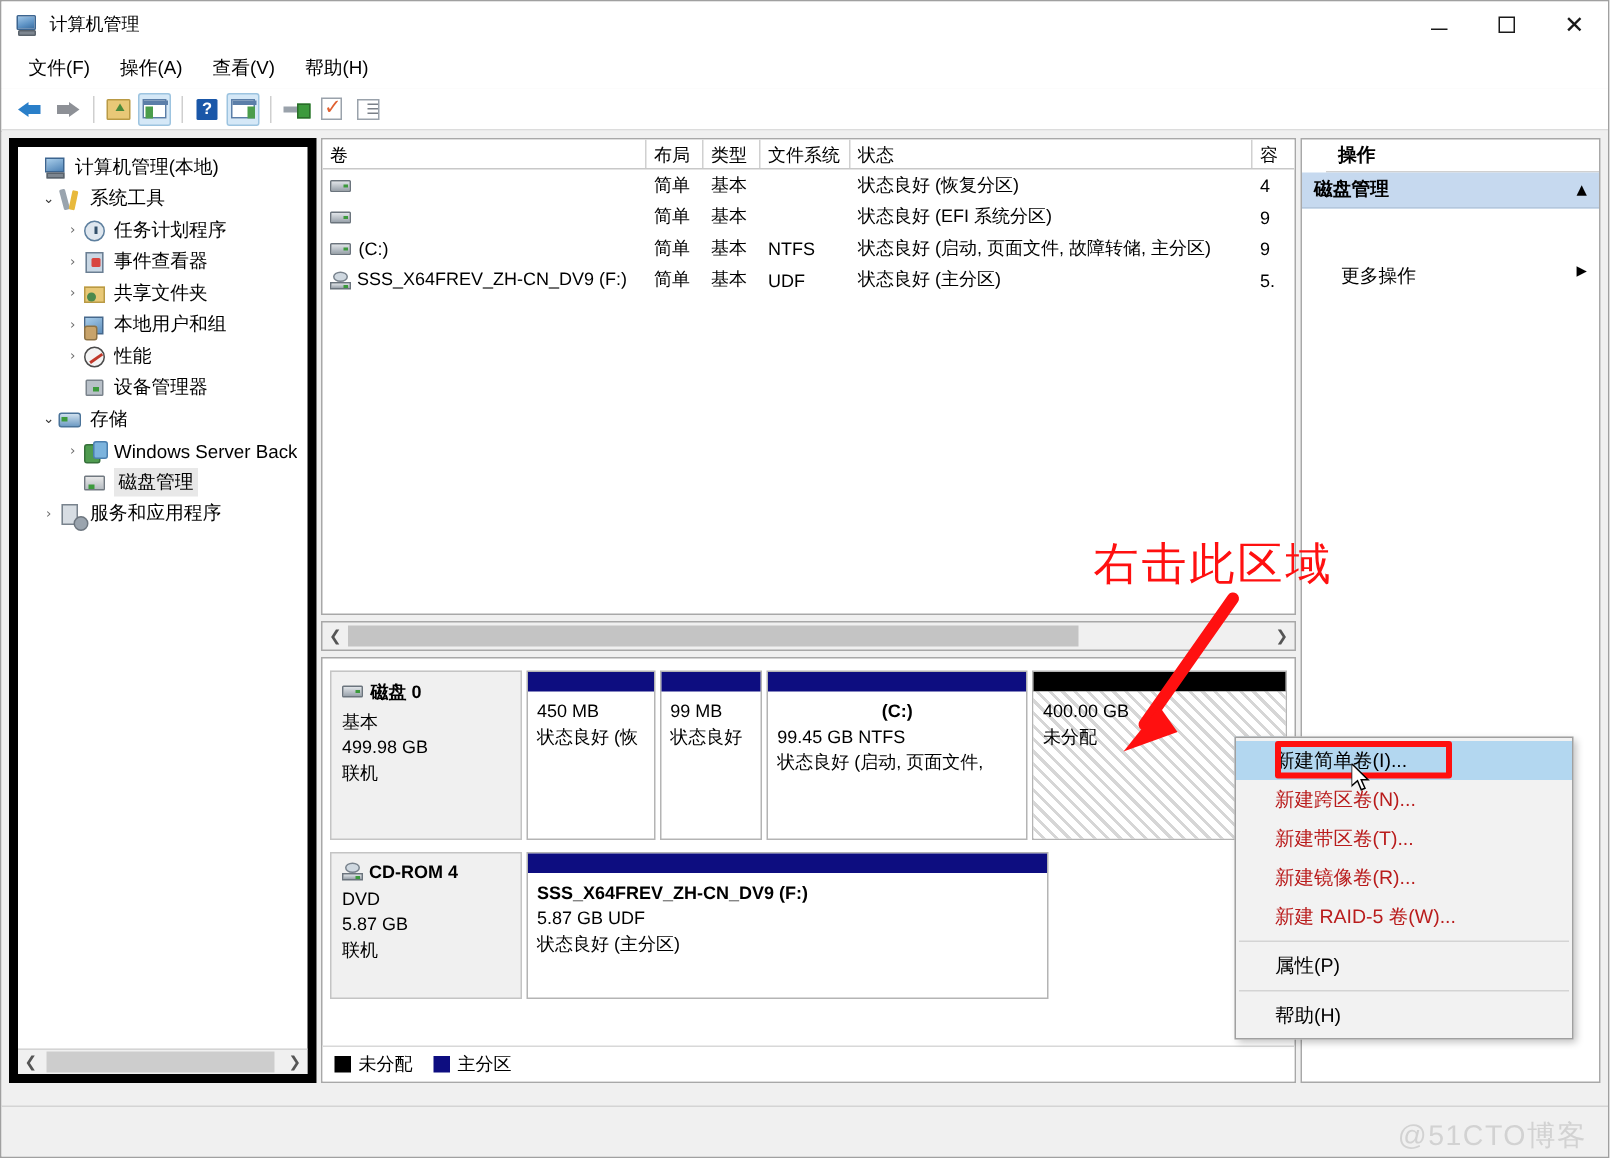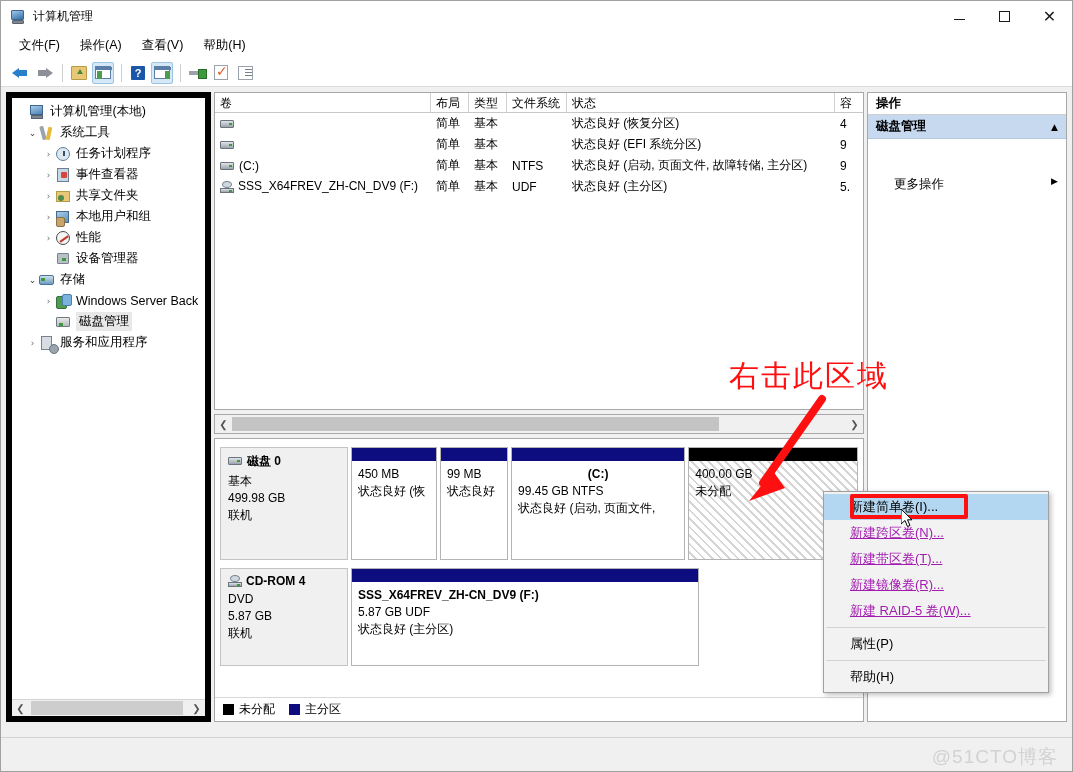--- a/index.html
+++ b/index.html
@@ -229,21 +229,21 @@
   }
   .lg-item { display:flex; align-items:center; margin-right:14px; }
   .lg-sw { width:11px; height:11px; margin-right:5px; }
 
   
   .act-pane {
     position:absolute; left:866px; top:4px; width:200px; height:630px;
     background:#fff; border:1px solid #a8a8a8;
   }
   .act-title { height:22px; display:flex; align-items:center; padding-left:8px;
-    font-weight:bold; font-size:12.5px; border-bottom:1px solid #d0d0d0;}
+    font-weight:bold; font-size:12.5px; border-bottom:1px solid #d0d0d0;margin-left:16px;}
   .act-group {
     height:24px; background:#c6d9ef; display:flex; align-items:center;
     padding:0 8px; font-weight:bold; font-size:12.5px;
     border-bottom:1px solid #b4c7dd;
   }
   .act-group .caret { margin-left:auto; font-size:9px; font-family:"DejaVu Sans",sans-serif;}
   .act-item { height:24px; display:flex; align-items:flex-start; padding:0 8px 0 26px; font-size:12.5px;margin-top:37px;}
   .act-item .sub { margin-left:auto; font-size:9px; font-family:"DejaVu Sans",sans-serif;}
 
   
@@ -252,21 +252,21 @@
     background:#f2f2f2; border:1px solid #a0a0a0;
     box-shadow: 2px 2px 5px rgba(0,0,0,0.25);
     padding:2px 0;
     z-index:40;
   }
   .ctx-item {
     height:26px; display:flex; align-items:center; padding-left:26px;
     font-size:13px; color:#000;
   }
   .ctx-item.hl { background:#b3d7f0; }
-  .ctx-item.disabled { color:#a21caf;text-decoration:underline; }
+  .ctx-item.disabled { color:#b91c1c; }
   .ctx-sep { height:1px; background:#d4d4d4; margin:3px 2px; }
 
   
   .ctx-selstrip {
     position:absolute; left:822px; top:490px; width:34px; height:26px;
     background:#b3d7f0; z-index:39;
   }
 
   
   .anno-text {

